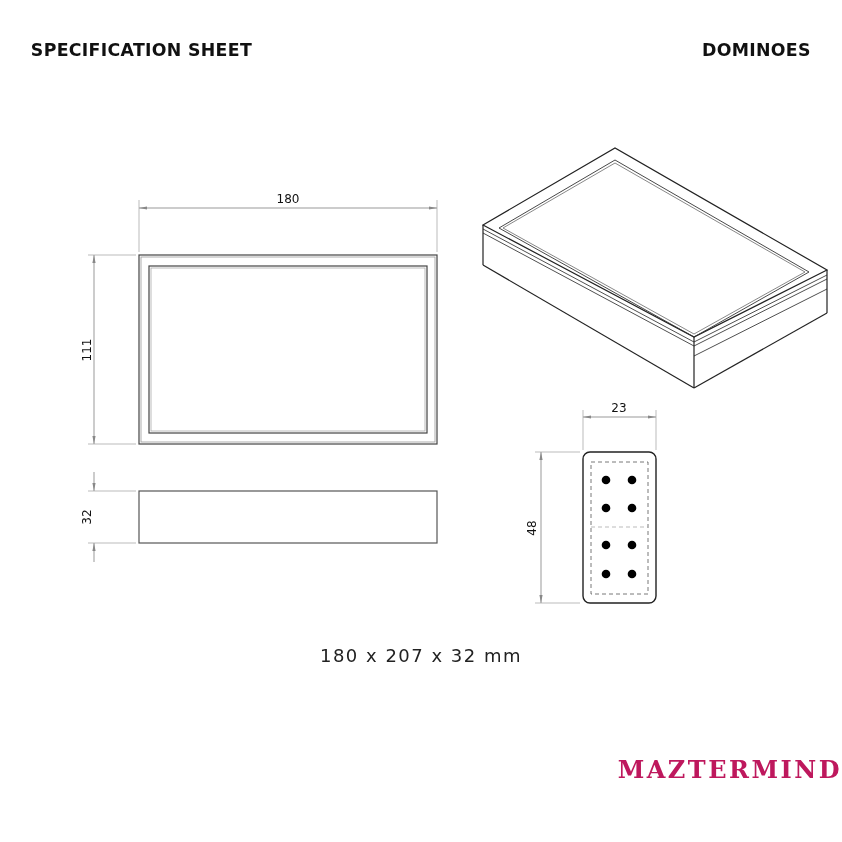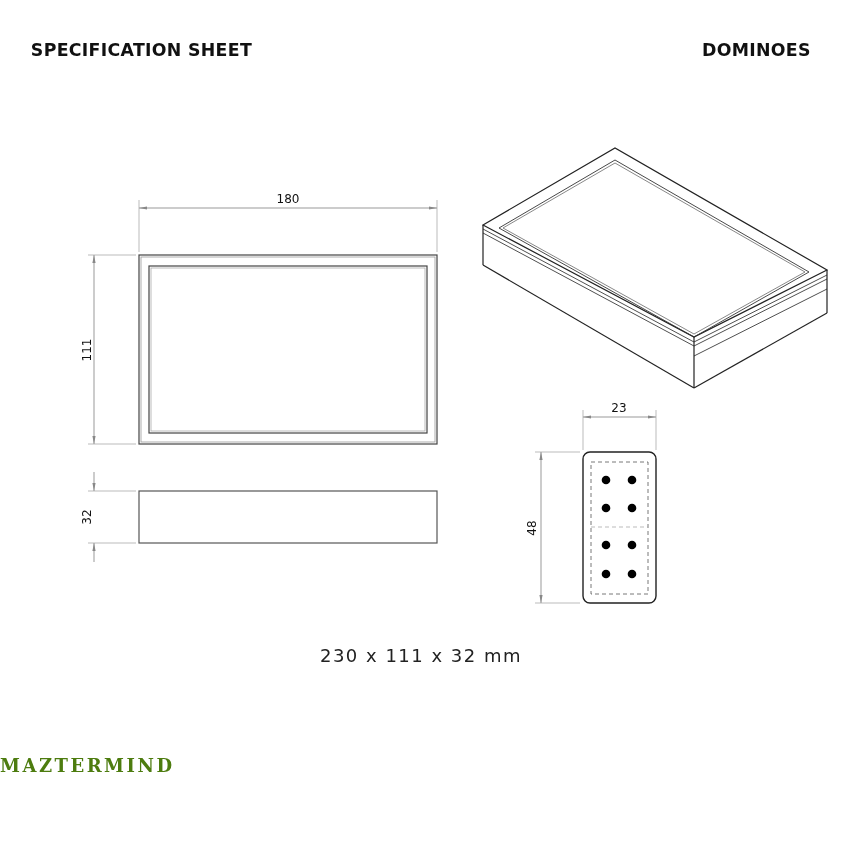--- a/index.html
+++ b/index.html
@@ -3,21 +3,21 @@
   <meta charset="utf-8">
   <style>
     html, body { margin: 0; padding: 0; background: #ffffff; }
     body { width: 842px; height: 842px; position: relative; overflow: hidden; font-family: "DejaVu Sans", sans-serif; color: #111; }
     .hdr { position: absolute; top: 40px; font-family: "DejaVu Sans", sans-serif; font-weight: bold; font-size: 17px; letter-spacing: 0.3px; transform: scaleX(1.02); }
     .hdr-left { left: 33px; }
     .hdr-right { right: 32px; }
     svg.drawing { position: absolute; left: 0; top: 0; }
     .dim-text { font-family: "DejaVu Sans", sans-serif; font-size: 12px; fill: #111; }
     .size-line { position: absolute; top: 645px; left: 0; width: 842px; text-align: center; font-family: "DejaVu Sans", sans-serif; font-size: 18px; letter-spacing: 1.5px; color: #222; font-weight: normal; }
-    .brand { position: absolute; top: 755px; left: 0; width: 842px; text-align: left; font-family: "DejaVu Serif", serif; font-weight: bold; font-size: 18px; letter-spacing: 2.5px; color: #4d7c0f; }
+    .brand { position: absolute; top: 755px; left: 0; width: 842px; text-align: right; font-family: "DejaVu Serif", serif; font-weight: bold; font-size: 24px; letter-spacing: 2.5px; color: #be185d; }
   </style>
 </head>
 <body>
 
 <div class="hdr hdr-left">SPECIFICATION SHEET</div>
 <div class="hdr hdr-right">DOMINOES</div>
 
 <svg class="drawing" width="842" height="842" viewBox="0 0 842 842">
   <defs>
     <marker id="arr" viewBox="0 0 10 10" refX="10" refY="5" markerWidth="8" markerHeight="8" orient="auto-start-reverse">
@@ -93,14 +93,14 @@
       <circle cx="606" cy="508" r="4.3"></circle>
         <circle cx="632" cy="508" r="4.3"></circle>
       <circle cx="606" cy="545" r="4.3"></circle>
         <circle cx="632" cy="545" r="4.3"></circle>
       <circle cx="606" cy="574" r="4.3"></circle>
         <circle cx="632" cy="574" r="4.3"></circle>
     </g>
   </g>
 </svg>
 
-<div class="size-line">230 x 111 x 32 mm</div>
+<div class="size-line">180 x 207 x 32 mm</div>
 <div class="brand">MAZTERMIND</div>
 
 </body></html>

